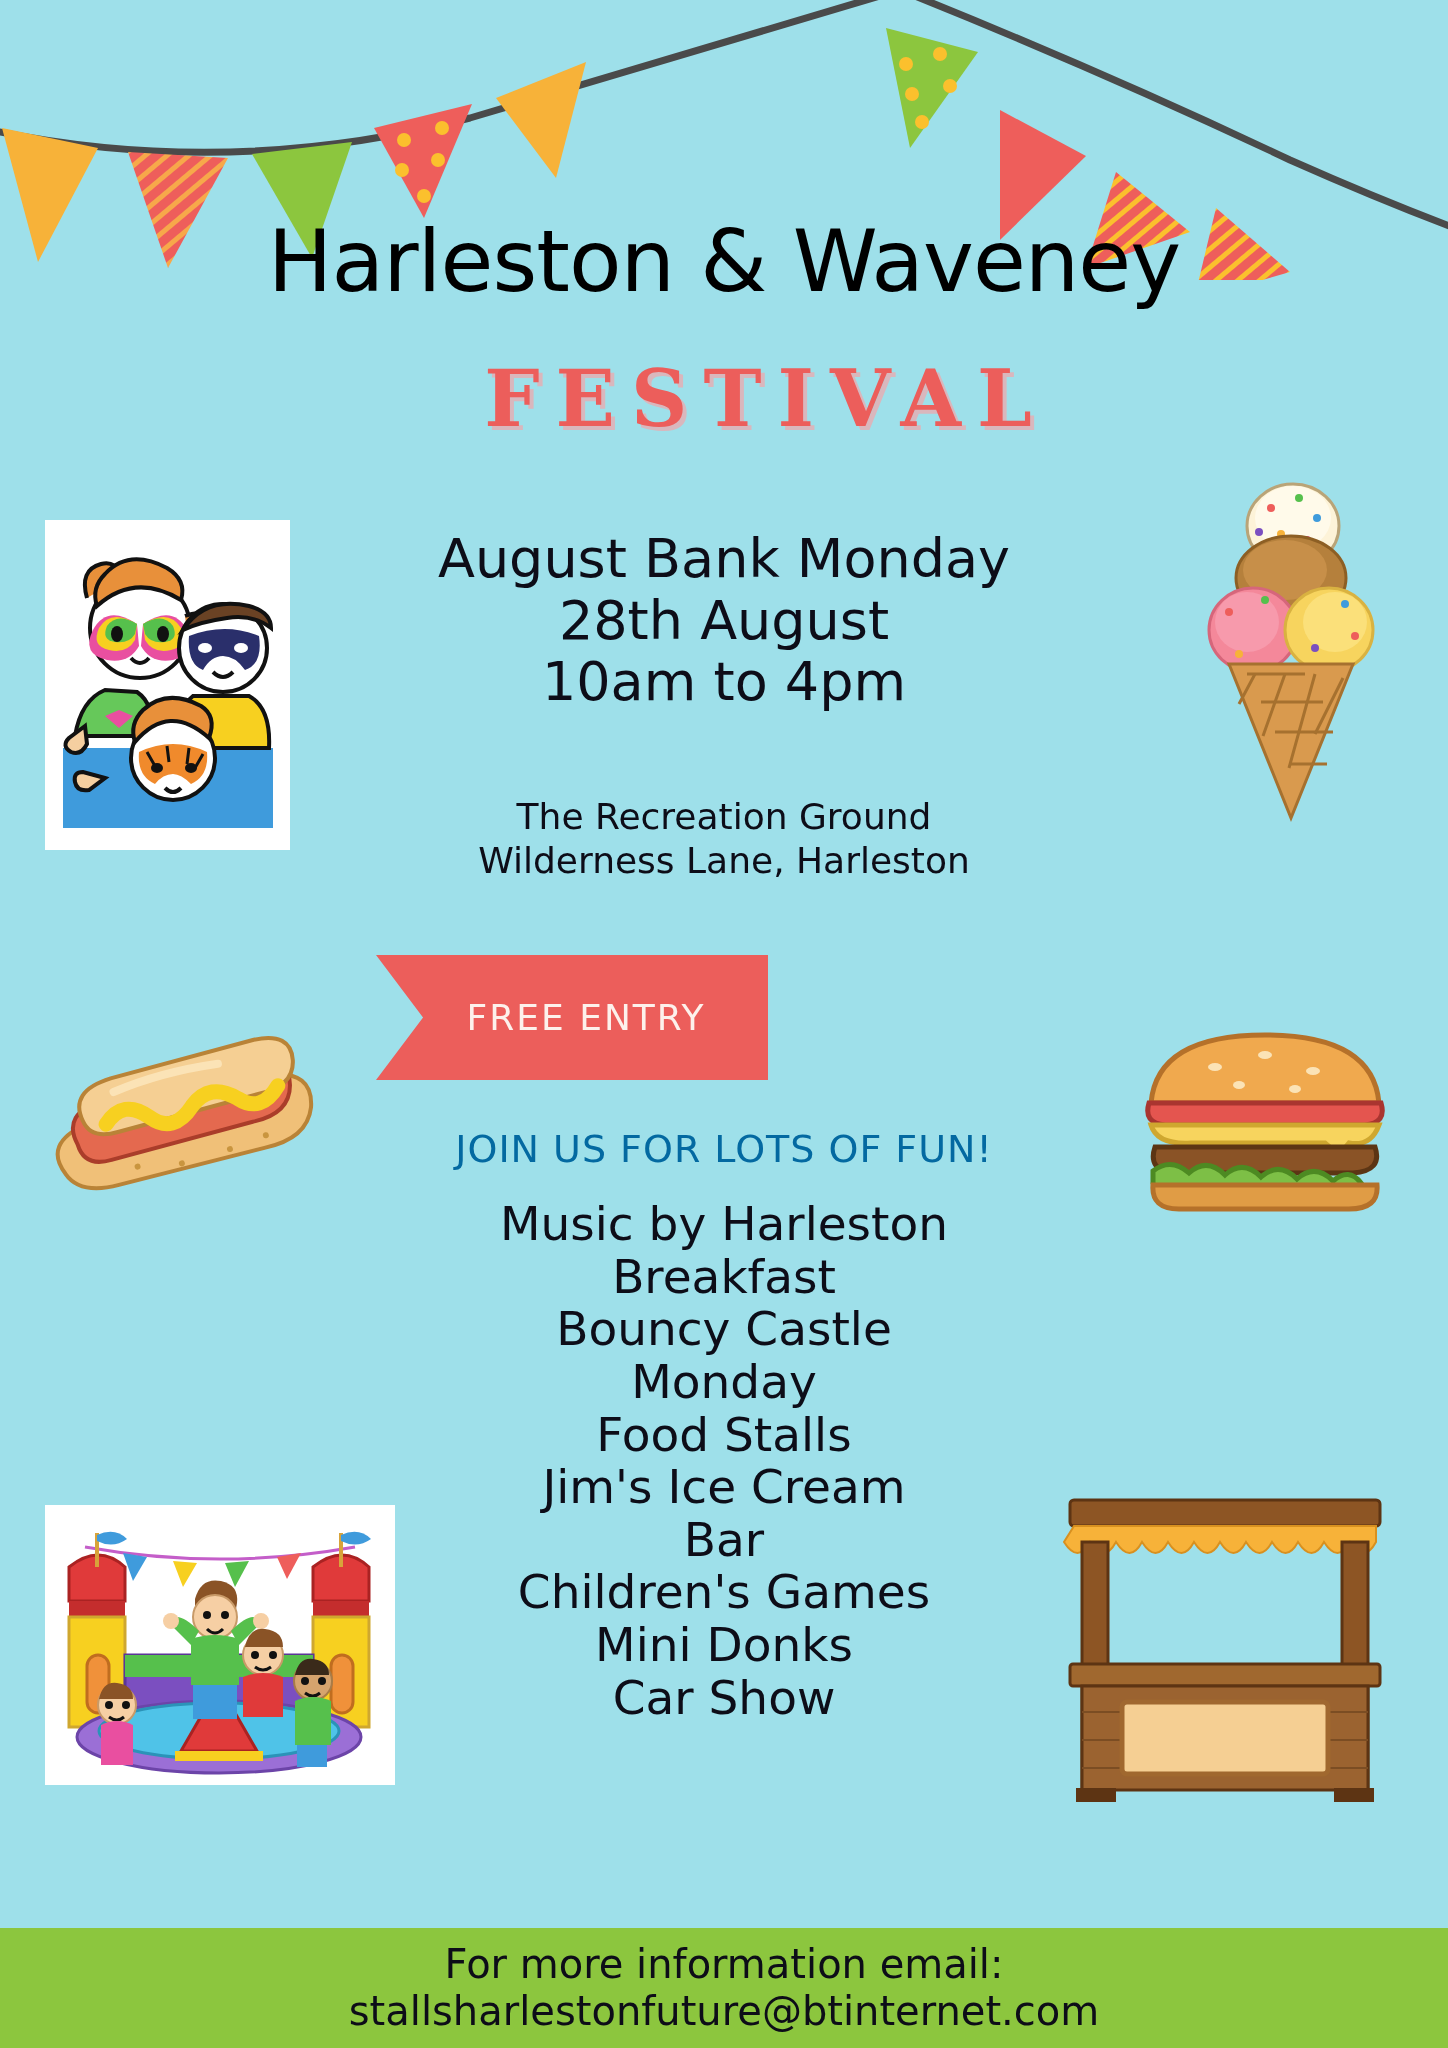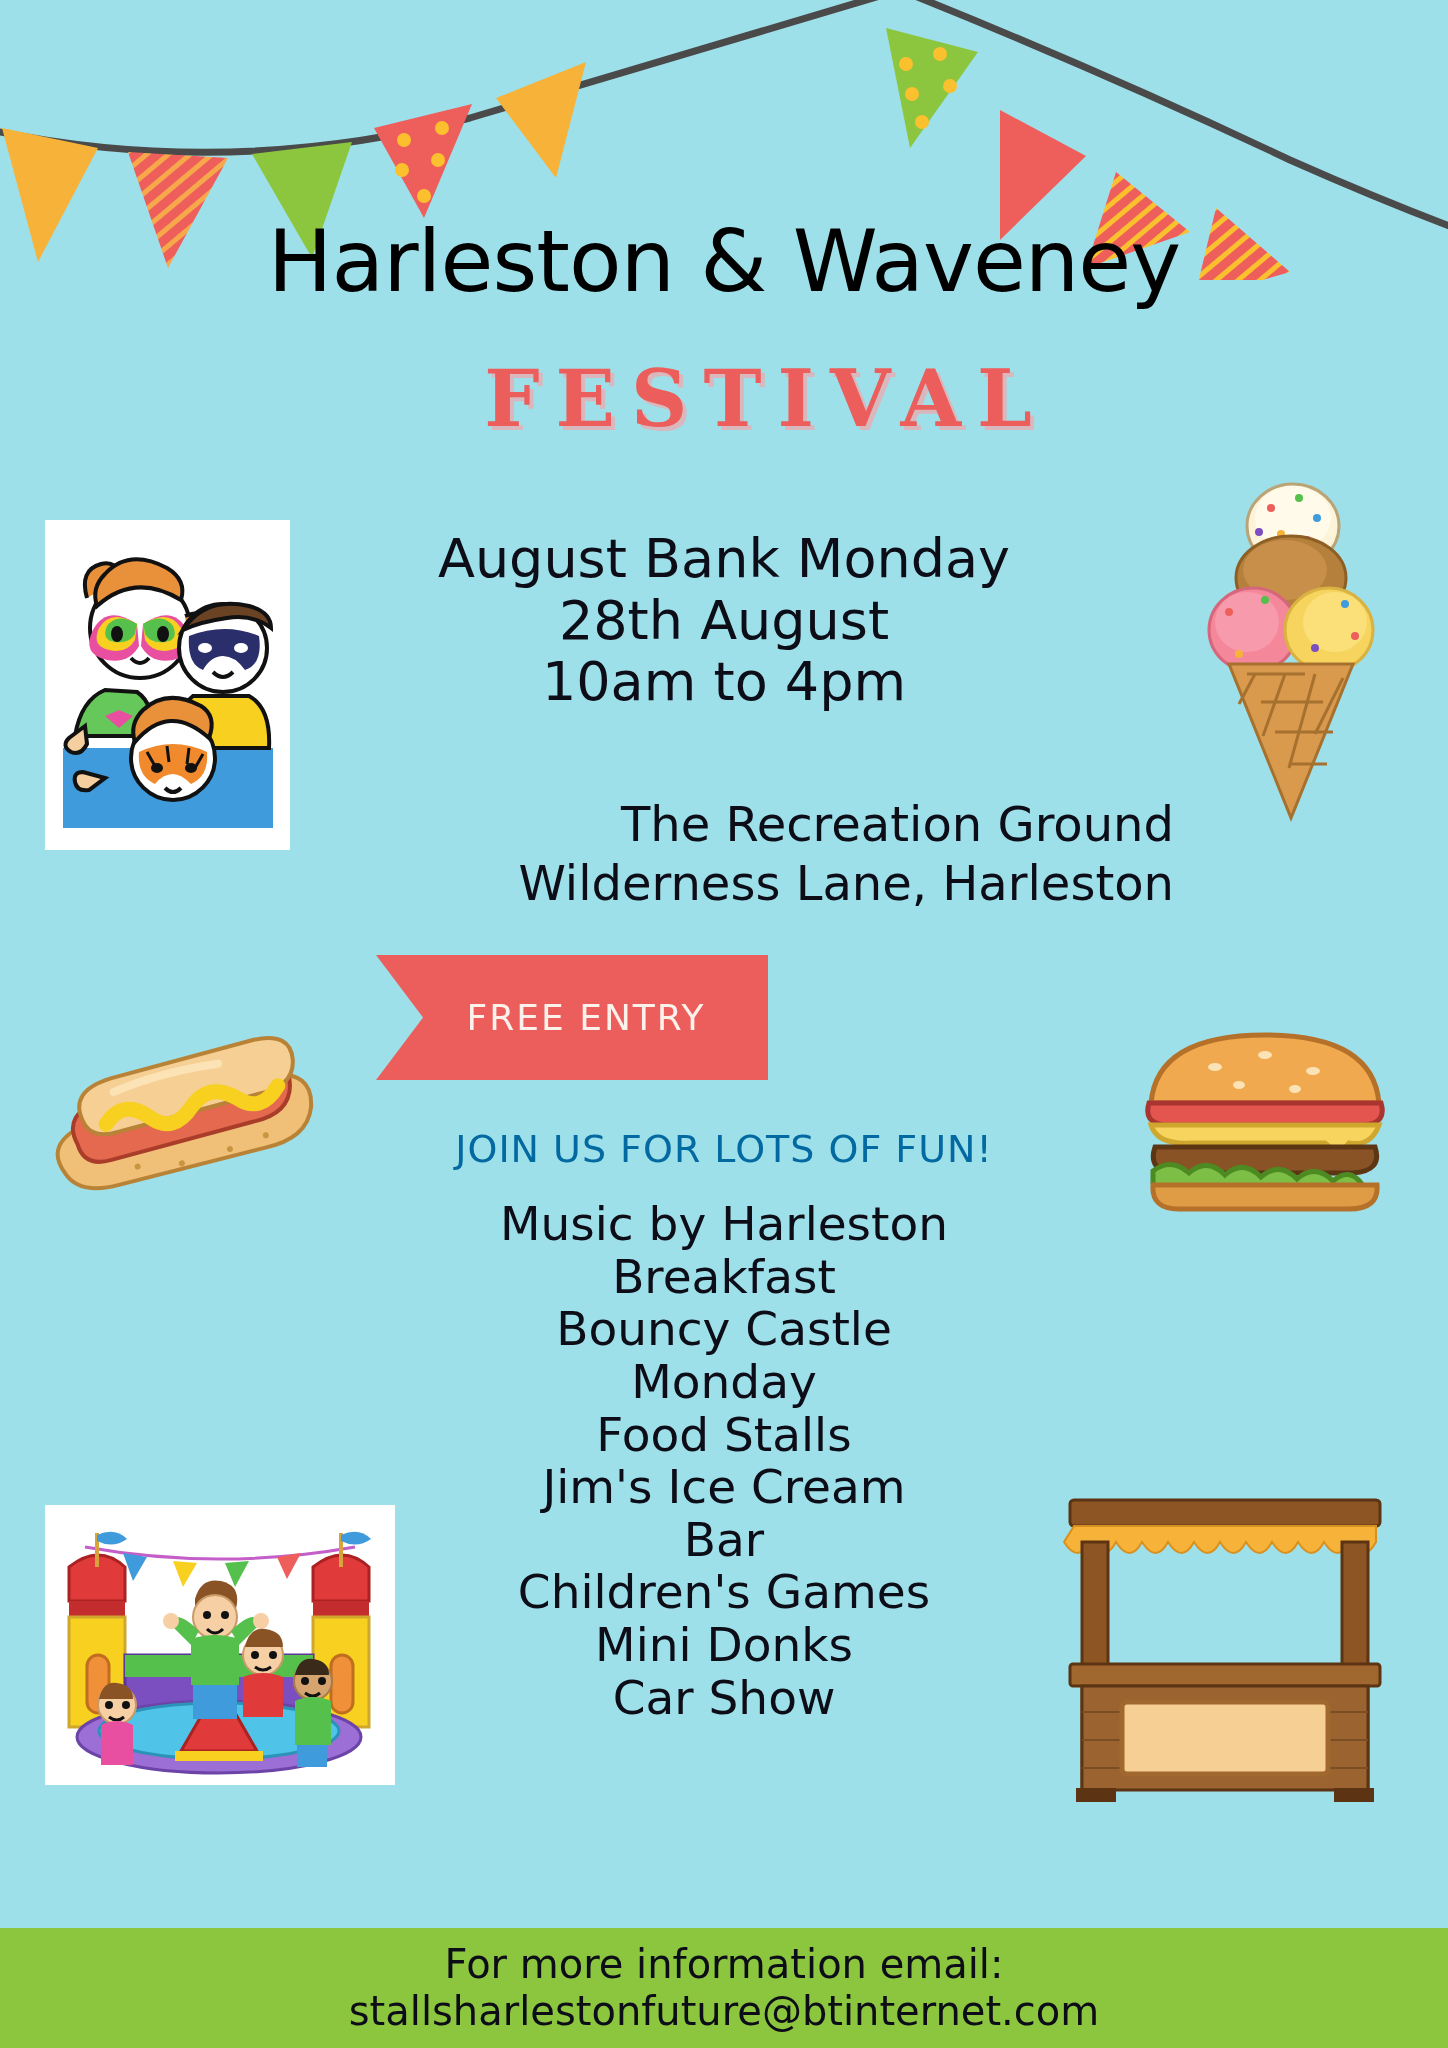--- a/index.html
+++ b/index.html
@@ -58,23 +58,23 @@
     text-align:center;
     font-family:"DejaVu Sans", sans-serif;
     font-size:54px;
     color:#0d0d18;
     line-height:1.14;
     z-index:6;
   }
   .venue-block {
     position:absolute;
     top:795px; left:274px; width:900px;
-    text-align:right;
-    font-family:"DejaVu Sans", sans-serif;
-    font-size:48px;
+    text-align:center;
+    font-family:"DejaVu Sans", sans-serif;
+    font-size:36px;
     color:#0d0d18;
     line-height:1.22;
     z-index:6;
   }
 
   
   .banner-wrap {
     position:absolute;
     top:955px; left:376px;
     width:392px; height:125px;

